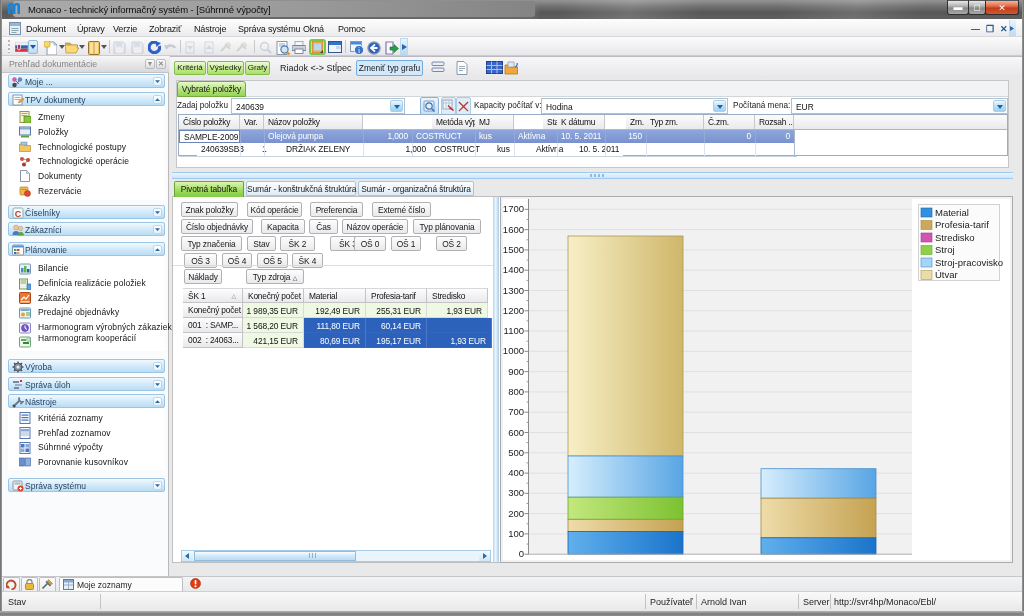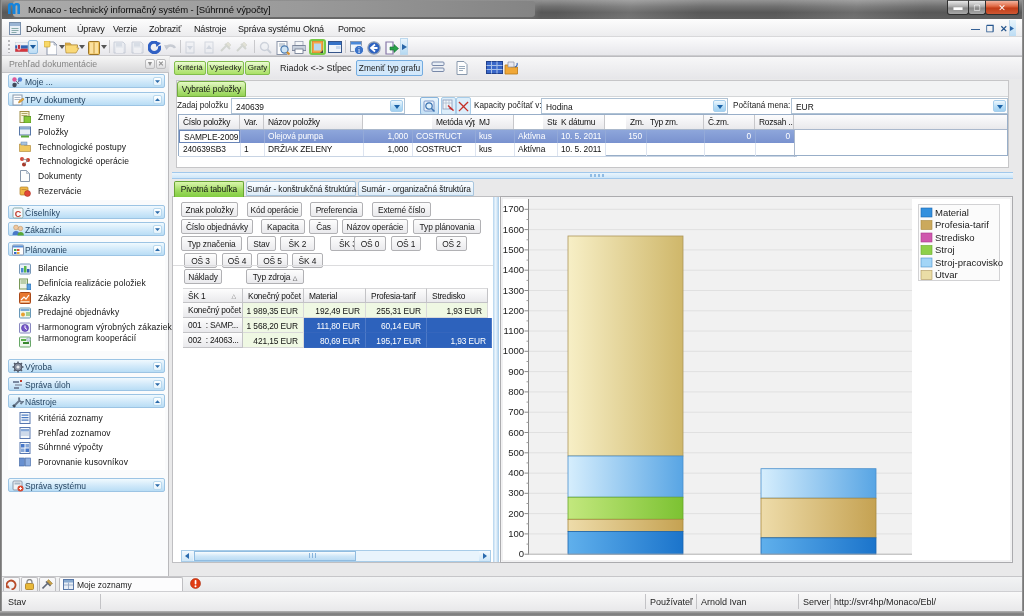--- a/index.html
+++ b/index.html
@@ -66,21 +66,21 @@
 .combo { position:absolute; background:#fff; border:1px solid #afc2d4; height:16px; }
 .combo .val { position:absolute; left:4px; top:3px; font-size:8.4px; color:#111; }
 .cbtn { position:absolute; right:1px; top:1px; width:13px; height:12px; border-radius:2px;
   background:linear-gradient(#eef8fe,#b6dcf5 60%,#a2d1f1); border:1px solid #a8cfec; }
 .cbtn svg { position:absolute; left:3px; top:4px; }
 
 
 .gh { position:absolute; height:14px; background:linear-gradient(#fcfcfd,#e9e9ec); border-right:1px solid #c7c7ca; color:#131313; padding:2px 0 0 4px; font-size:8.4px; letter-spacing:-0.2px; white-space:nowrap; overflow:hidden; }
 .gc { position:absolute; height:13px; font-size:8.4px; letter-spacing:-0.1px; line-height:13px; padding:0 4px; white-space:nowrap; overflow:hidden; }
 .rowblue { background:linear-gradient(#8ea6db,#7992cf); color:#fff; }
-.rowwhite { background:#fff; color:#111; }
+.rowwhite { background:#fff; color:#111;margin-left:18px; }
 .num { text-align:right; }
 
 
 #splitter { left:172px; top:172px; width:841px; height:7px; background:linear-gradient(#eaf5fd,#cde6f9); border-top:1px solid #a0c8ec; border-bottom:1px solid #a0c8ec; }
 
 
 .ltab { top:181px; height:15px; border-radius:2px 2px 0 0; font-size:8.4px; letter-spacing:-0.1px; text-align:center; line-height:14px; white-space:nowrap; }
 #ltab1 { left:174px; width:70px; height:16px; border:1px solid #69a433; border-bottom:none; background:linear-gradient(#dbf6ae,#9cda5c 60%,#82cc42); color:#121212; z-index:2; }
 #ltab2 { left:246px; width:110px; border:1px solid #a9c6de; background:linear-gradient(#fbfdff,#ddecf8); color:#1b1b1b; }
 #ltab3 { left:358px; width:116px; border:1px solid #a9c6de; background:linear-gradient(#fbfdff,#ddecf8); color:#1b1b1b; }

